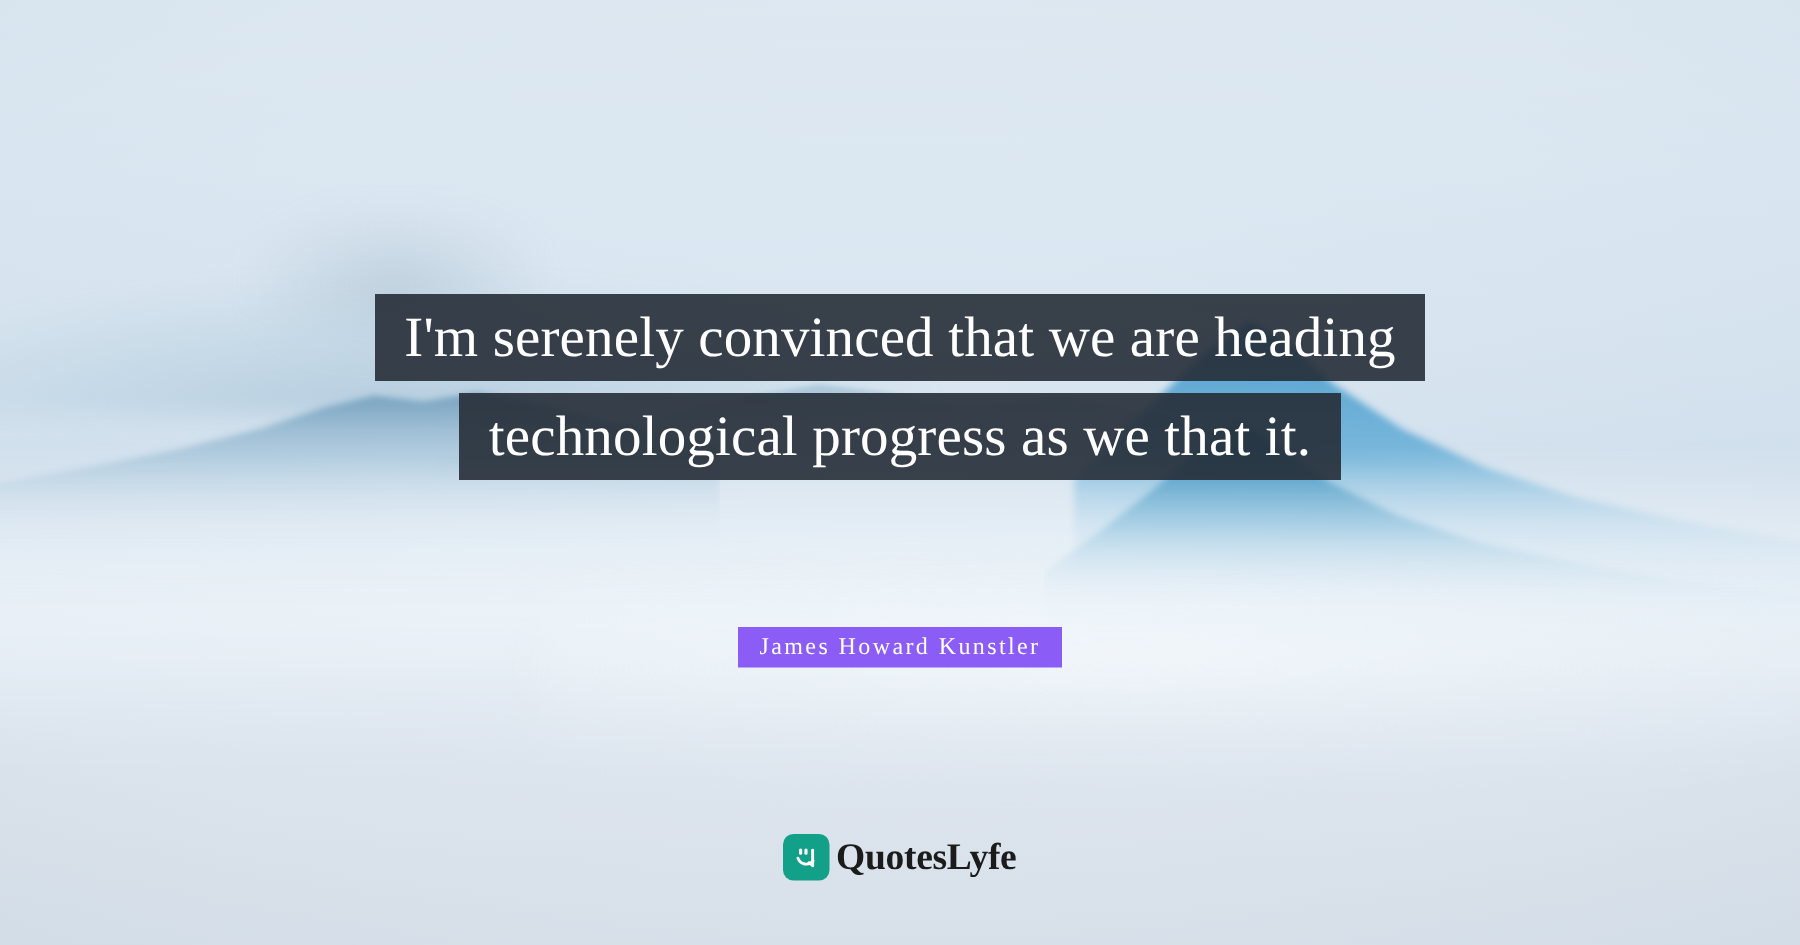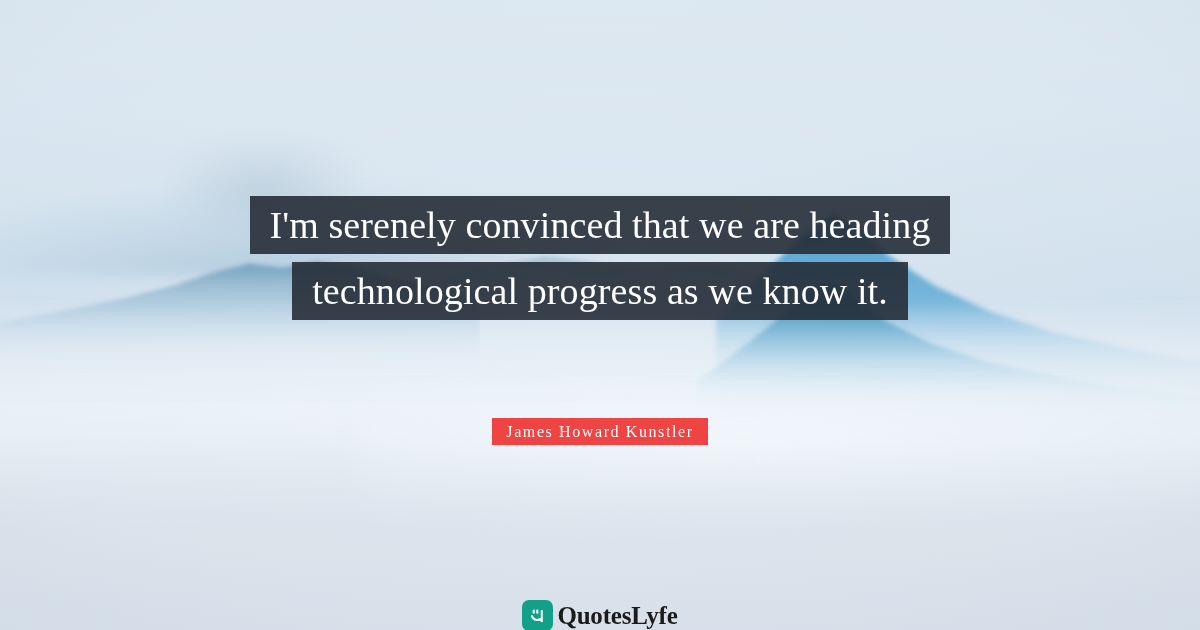--- a/index.html
+++ b/index.html
@@ -158,41 +158,40 @@
   .author-wrap {
     position: absolute;
     left: 0;
     right: 0;
     top: 418px;
     display: flex;
     justify-content: center;
   }
   .author-chip {
     display: inline-block;
-    background: #ef4444;
+    background: #8b5cf6;
     color: #ffffff;
     font-size: 16px;
     line-height: 27px;
     height: 27px;
     padding: 0 14px;
     letter-spacing: 1.6px;
     white-space: nowrap;
   }
 
   
   .brand {
     position: absolute;
     left: 0;
     right: 0;
     top: 556px;
     display: flex;
     align-items: center;
     justify-content: center;
     gap: 4px;
-    margin-top: 44px;
   }
   .brand-mark {
     width: 31px;
     height: 31px;
     border-radius: 7px;
     background: #13a089;
     display: flex;
     align-items: center;
     justify-content: center;
     flex: 0 0 auto;
@@ -265,21 +264,21 @@
     </svg>
   </div>
 
   <div class="fog-band"></div>
   <div class="fog-band-2"></div>
   <div class="bottom-wash"></div>
   <div class="vignette"></div>
 
   <div class="quote-block">
     <span class="quote-line">I'm serenely convinced that we are heading</span>
-    <span class="quote-line">technological progress as we know it.</span>
+    <span class="quote-line">technological progress as we that it.</span>
   </div>
 
   <div class="author-wrap">
     <span class="author-chip">James Howard Kunstler</span>
   </div>
 
   <div class="brand">
     <span class="brand-mark">
       <svg width="22" height="22" viewBox="0 0 24 24" aria-hidden="true">
 

